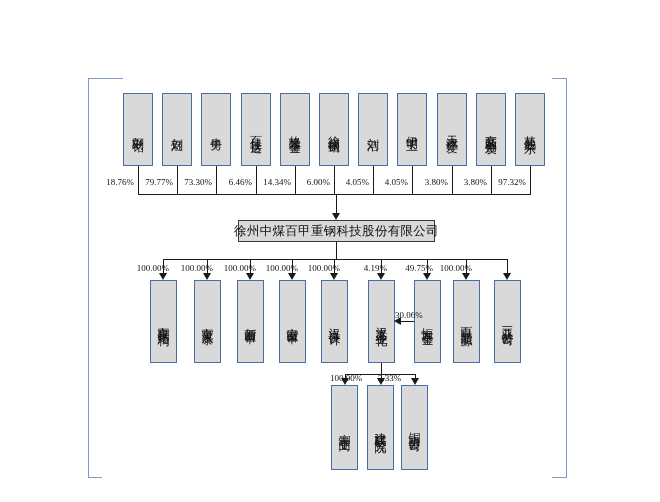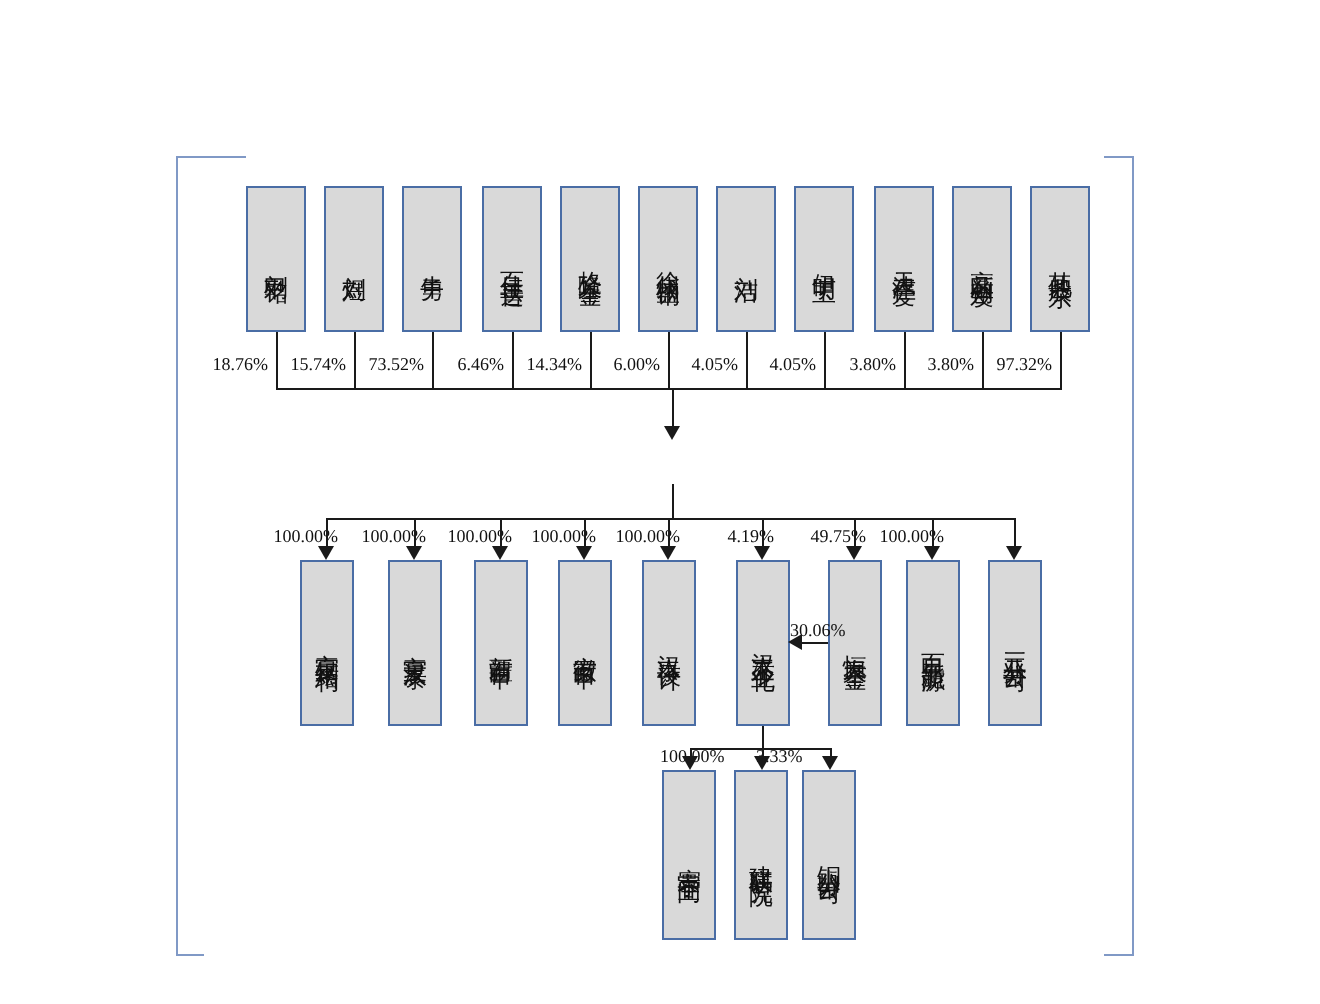--- a/index.html
+++ b/index.html
@@ -78,22 +78,22 @@
       <span>天津仁爱</span>
     </div>
   <div class="vbox r1" style="left:476px;">
       <span>高新区创发</span>
     </div>
   <div class="vbox r1" style="left:515px;">
       <span>其他股东</span>
     </div>
 
   <div class="pct r1p ra" style="left:90px;">18.76%</div>
-  <div class="pct r1p ra" style="left:129px;">15.74%</div>
-  <div class="pct r1p ra" style="left:168px;">73.52%</div>
+  <div class="pct r1p ra" style="left:129px;">79.77%</div>
+  <div class="pct r1p ra" style="left:168px;">73.30%</div>
   <div class="pct r1p ra" style="left:208px;">6.46%</div>
   <div class="pct r1p ra" style="left:247px;">14.34%</div>
   <div class="pct r1p ra" style="left:286px;font-family:Liberation Serif, serif;">6.00%</div>
   <div class="pct r1p ra" style="left:325px;">4.05%</div>
   <div class="pct r1p ra" style="left:364px;">4.05%</div>
   <div class="pct r1p ra" style="left:404px;">3.80%</div>
   <div class="pct r1p ra" style="left:443px;">3.80%</div>
   <div class="pct r1p ra" style="left:482px;">97.32%</div>
 
   <div class="v" style="left:138px;top:166px;height:28px;"></div>
@@ -105,20 +105,21 @@
   <div class="v" style="left:373px;top:166px;height:28px;"></div>
   <div class="v" style="left:412px;top:166px;height:28px;"></div>
   <div class="v" style="left:452px;top:166px;height:28px;"></div>
   <div class="v" style="left:491px;top:166px;height:28px;"></div>
   <div class="v" style="left:530px;top:166px;height:28px;"></div>
 
   <div class="h" style="left:138px;top:194px;width:393px;"></div>
   <div class="v" style="left:336px;top:194px;height:19px;"></div>
   <div class="ad" style="left:332px;top:213px;"></div>
 
+  <div class="cbox">徐州中煤百甲重钢科技股份有限公司</div>
 
   <div class="v" style="left:336px;top:242px;height:17px;"></div>
   <div class="h" style="left:163px;top:259px;width:344px;"></div>
 
   <div class="v" style="left:163px;top:259px;height:14px;"></div>
   <div class="v" style="left:207px;top:259px;height:14px;"></div>
   <div class="v" style="left:250px;top:259px;height:14px;"></div>
   <div class="v" style="left:292px;top:259px;height:14px;"></div>
   <div class="v" style="left:334px;top:259px;height:14px;"></div>
   <div class="v" style="left:381px;top:259px;height:14px;"></div>

